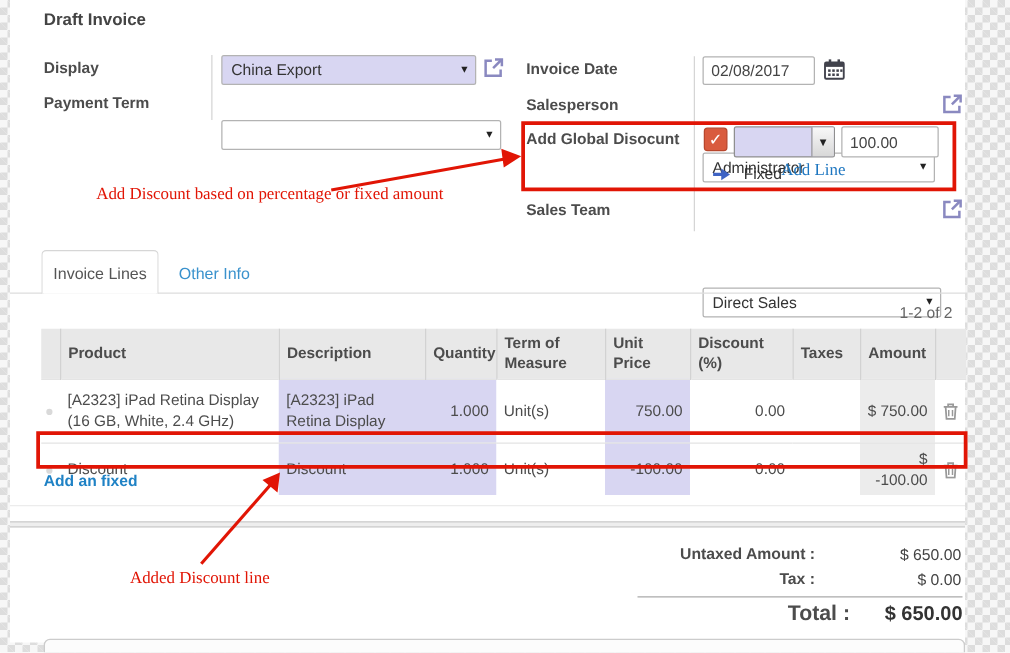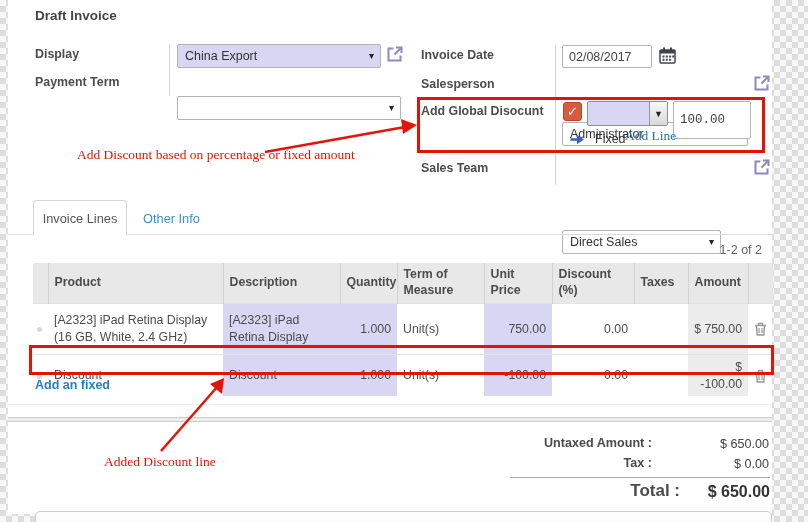--- a/index.html
+++ b/index.html
@@ -124,32 +124,32 @@
         <path d="M16 4 L9.5 10.5" fill="none" stroke="#8a89c0" stroke-width="2"></path>
       </svg>
   </div>
 
   <div class="abs flabel" style="left:421px;top:104px;">Add Global Disocunt</div>
   <div class="abs checkbox" style="left:563px;top:102px;">✓</div>
   <div class="abs fixed-select" style="left:587px;top:101px;width:81px;height:25px;">
     <span class="txt">Fixed</span>
     <span class="caret-box">▼</span>
   </div>
-  <input class="abs tinput" style="left: 673px; top: 101px; width: 78px; height: 38px; font-family: Liberation Mono, monospace;" value="100.00">
+  <input class="abs tinput" style="left: 673px; top: 101px; width: 78px; height: 25px;" value="100.00">
   <div class="abs" style="left:570px;top:134px;">
     <svg width="15" height="11" viewBox="0 0 15 11">
         <line x1="0.5" y1="5.5" x2="8" y2="5.5" stroke="#3e63c4" stroke-width="2.6"></line>
         <polygon points="7,0.8 14,5.5 7,10.2" fill="#3e63c4"></polygon>
       </svg>
   </div>
   <div class="abs add-line-lbl" style="left:589px;top:128px;">Add Line</div>
   <div class="abs redbox" style="left:417px;top:97px;width:348px;height:56px;"></div>
 
   <div class="abs flabel" style="left:421px;top:161px;">Sales Team</div>
-  <div class="abs select" style="left:562px;top:158px;width:159px;height:24px;">
+  <div class="abs select" style="left:562px;top:158px;width:191px;height:24px;">
     <span>Direct Sales</span>
   </div>
   <div class="abs" style="left:752px;top:157px;">
     <svg width="20" height="20" viewBox="0 0 20 20">
         <path d="M8.5 4.5 H3.5 V16.5 H15.5 V11.5" fill="none" stroke="#8a89c0" stroke-width="2"></path>
         <path d="M11 3.5 H16.5 V9" fill="none" stroke="#8a89c0" stroke-width="2"></path>
         <path d="M16 4 L9.5 10.5" fill="none" stroke="#8a89c0" stroke-width="2"></path>
       </svg>
   </div>
 

